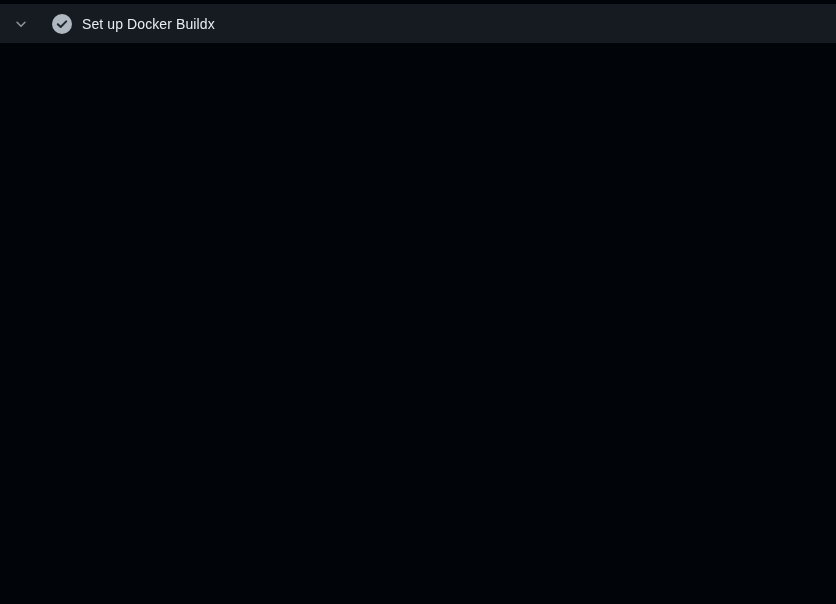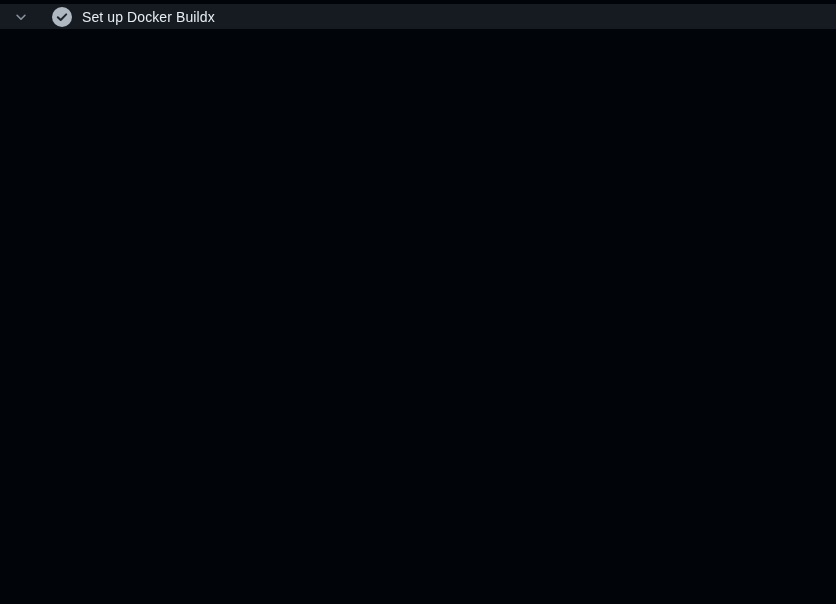--- a/index.html
+++ b/index.html
@@ -14,21 +14,21 @@
     position: relative;
     width: 836px;
     height: 604px;
     background: #010409;
   }
   .step-header {
     position: absolute;
     top: 4px;
     left: 0;
     width: 836px;
-    height: 25px;
+    height: 39px;
     background: #161b22;
     display: flex;
     align-items: center;
     padding-left: 14px;
     box-sizing: border-box;
     cursor: pointer;
   }
   .chev {
     width: 14px;
     height: 14px;

